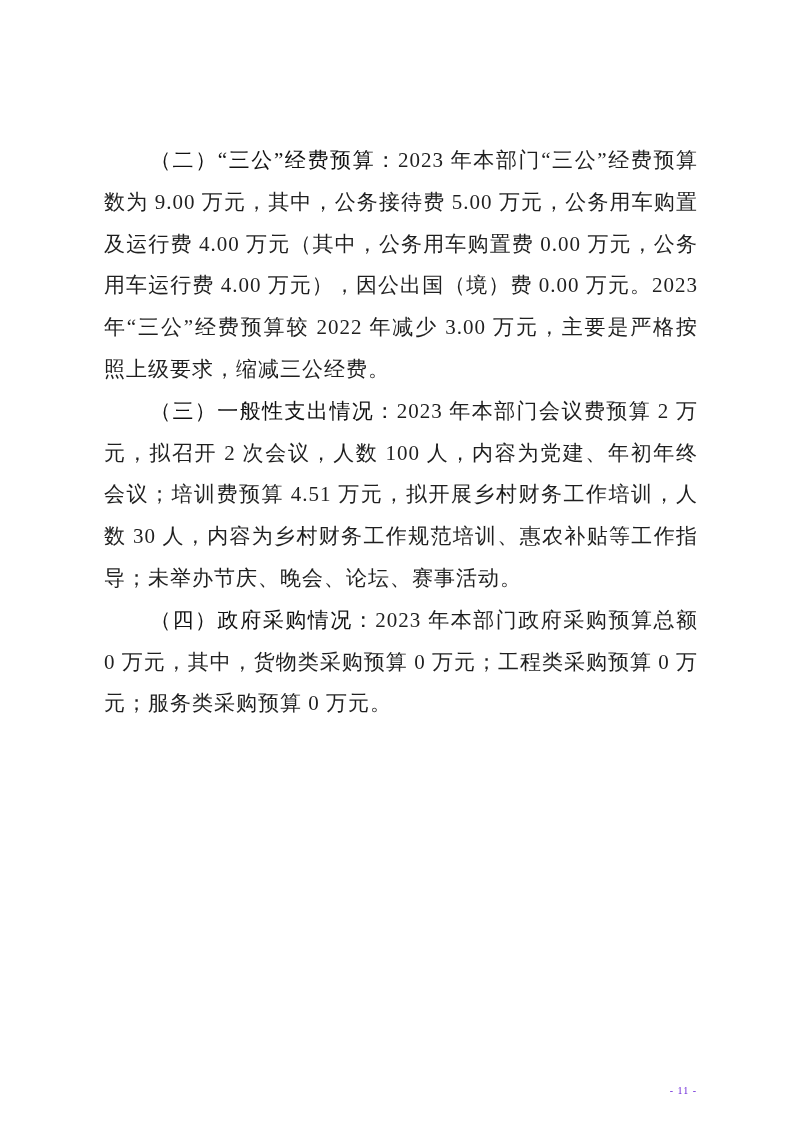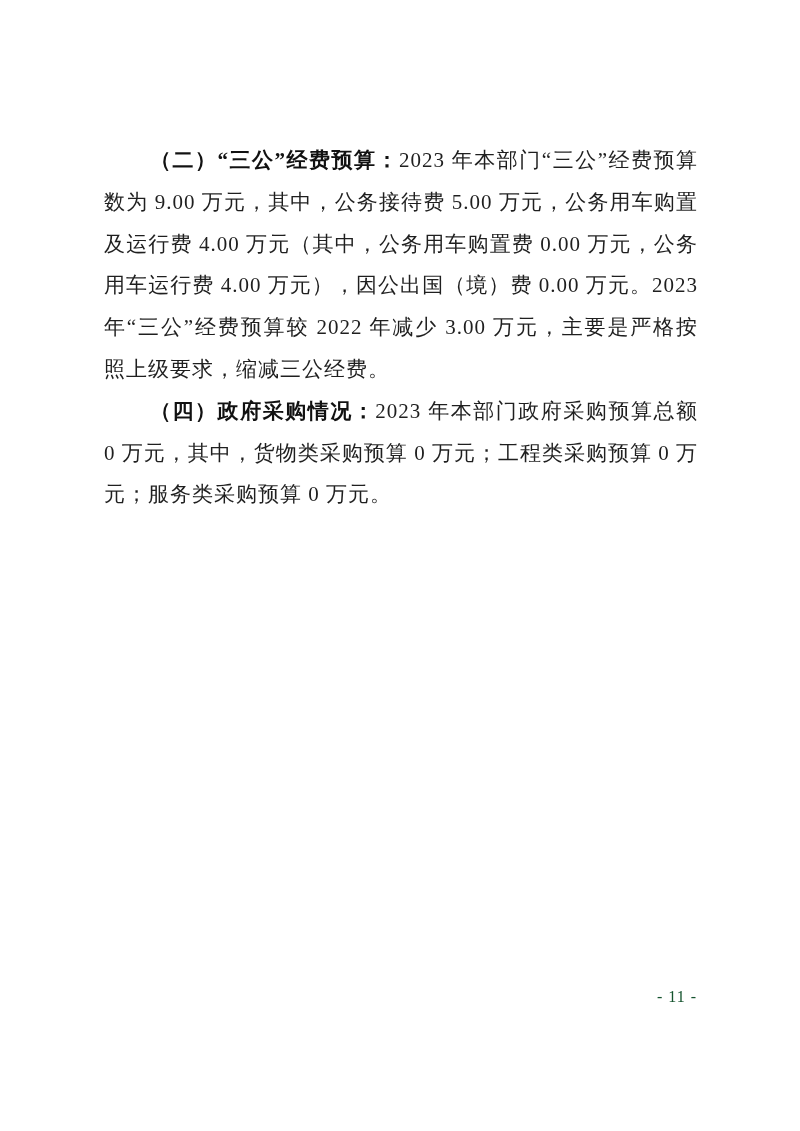--- a/index.html
+++ b/index.html
@@ -24,41 +24,42 @@
   }
   .para {
     margin: 0;
     font-size: 21px;
     line-height: 41.8px;
     text-align: justify;
     text-indent: 46px;
     letter-spacing: 1px;
   }
   .para-heading {
-    font-weight: bold;
+    font-weight: normal;
     color: #111111;
   }
   .page-number {
     position: absolute;
-    top: 988px;
+    top: 1082px;
     right: 103px;
-    font-size: 16px;
+    font-size: 10px;
     line-height: 18px;
     letter-spacing: 1px;
-    color: #14532d;
+    color: #6d28d9;
   }
 </style>
 </head>
 <body>
 
 <div class="page">
   <div class="content">
 
     <p class="para"><span class="para-heading">（二）“三公”经费预算：</span><span>2023 年本部门“三公”经费预算数为 9.00 万元，其中，公务接待费 5.00 万元，公务用车购置及运行费 4.00 万元（其中，公务用车购置费 0.00 万元，公务用车运行费 4.00 万元），因公出国（境）费 0.00 万元。2023 年“三公”经费预算较 2022 年减少 3.00 万元，主要是严格按照上级要求，缩减三公经费。</span></p>
 
+    <p class="para"><span class="para-heading">（三）一般性支出情况：</span><span>2023 年本部门会议费预算 2 万元，拟召开 2 次会议，人数 100 人，内容为党建、年初年终会议；培训费预算 4.51 万元，拟开展乡村财务工作培训，人数 30 人，内容为乡村财务工作规范培训、惠农补贴等工作指导；未举办节庆、晚会、论坛、赛事活动。</span></p>
 
     <p class="para"><span class="para-heading">（四）政府采购情况：</span><span>2023 年本部门政府采购预算总额 0 万元，其中，货物类采购预算 0 万元；工程类采购预算 0 万元；服务类采购预算 0 万元。</span></p>
 
 
   </div>
 
   <div class="page-number">- 11 -</div>
 </div>
 
 </body></html>

